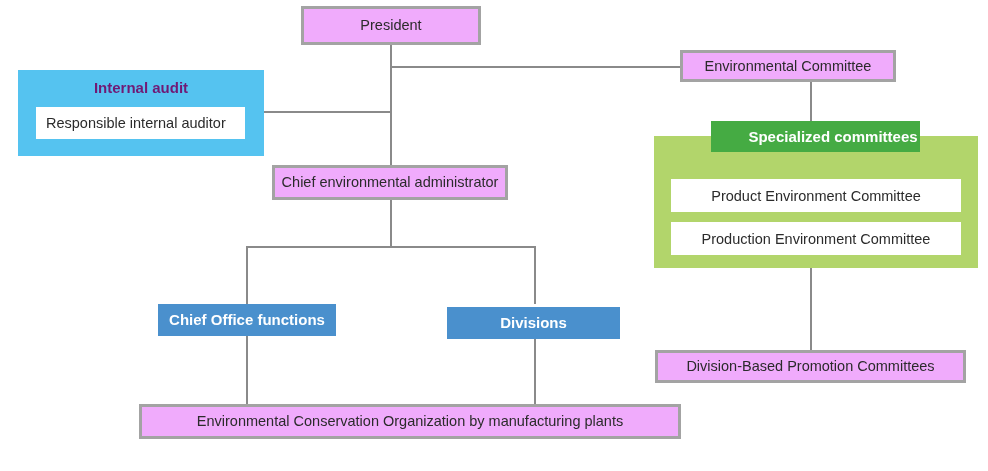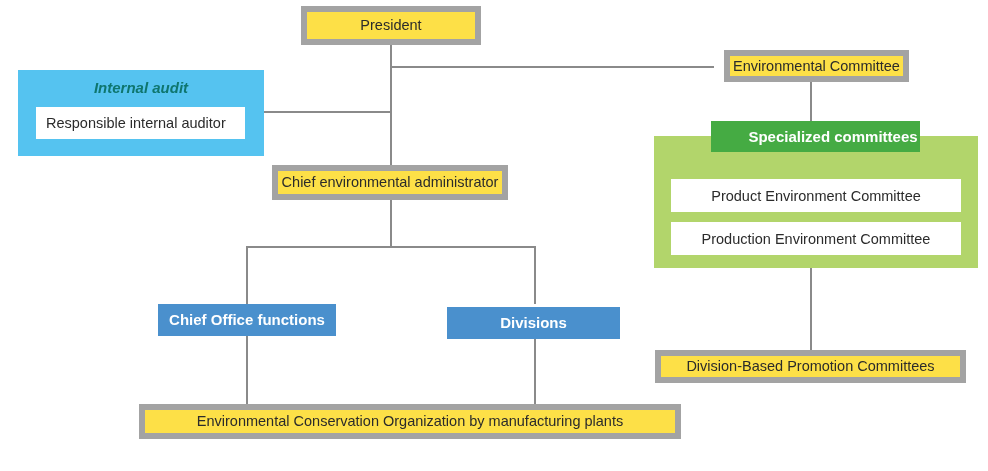--- a/index.html
+++ b/index.html
@@ -22,22 +22,22 @@
     position: absolute;
     box-sizing: border-box;
     display: flex;
     align-items: center;
     justify-content: center;
     text-align: center;
     line-height: 1.15;
   }
   
   .box-plain {
-    background: #fde047;
-    border: 6px solid #a3a3a3;
+    background: #f0abfc;
+    border: 3px solid #a3a3a3;
     color: #2b2b2b;
     font-size: 14.5px;
     z-index: 4;
   }
   
   .box-solid {
     color: #ffffff;
     font-size: 15px;
     font-weight: bold;
     z-index: 5;
@@ -50,25 +50,24 @@
     box-sizing: border-box;
     z-index: 2;
   }
   .panel-cyan  { background: #55c3f0; }
   .panel-green { background: #b2d56b; }
   .panel-title {
     position: absolute;
     left: 0;
     right: 0;
     text-align: center;
-    color: #0f766e;
+    color: #701a75;
     font-size: 15px;
     font-weight: bold;
     z-index: 6;
-    font-style: italic;
   }
   
   .box-inner {
     position: absolute;
     box-sizing: border-box;
     background: #ffffff;
     display: flex;
     align-items: center;
     justify-content: center;
     color: #2b2b2b;
@@ -111,21 +110,21 @@
   <div class="line line-v" style="left:534px; top:336px; height:68px;"></div>
 
   <div class="line line-v" style="left:810px; top:81px; height:41px;"></div>
 
   <div class="line line-v" style="left:810px; top:268px; height:82px;"></div>
 
   <div class="node box-plain" style="left:301px; top:6px; width:180px; height:39px;">
     <span>President</span>
   </div>
 
-  <div class="node box-plain" style="left:724px; top:50px; width:185px; height:32px;justify-content:center;">
+  <div class="node box-plain" style="left:680px; top:50px; width:216px; height:32px;justify-content:center;">
     <span>Environmental Committee</span>
   </div>
 
   <div class="panel panel-cyan" style="left:18px; top:70px; width:246px; height:86px;">
   </div>
   <div class="panel-title" style="left:18px; top:79px; width:246px;">
     <span>Internal audit</span>
   </div>
   <div class="box-inner left-align" style="left:36px; top:107px; width:209px; height:32px;">
     <span>Responsible internal auditor</span>

